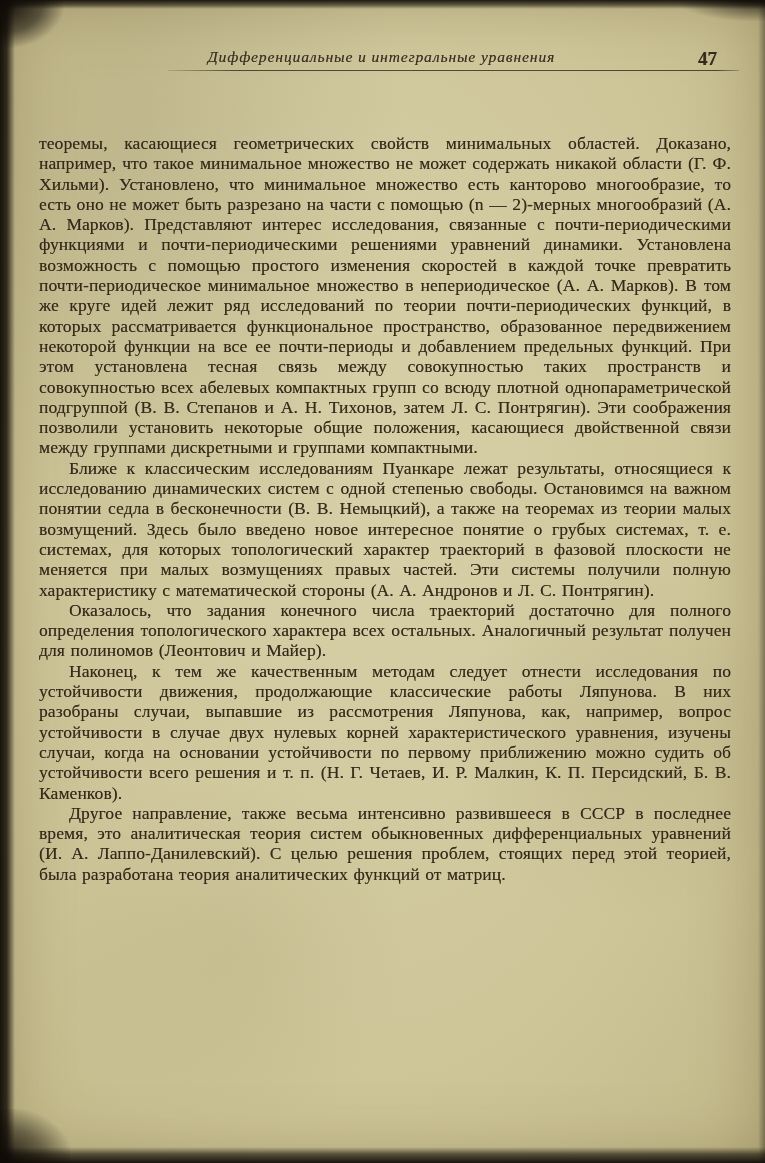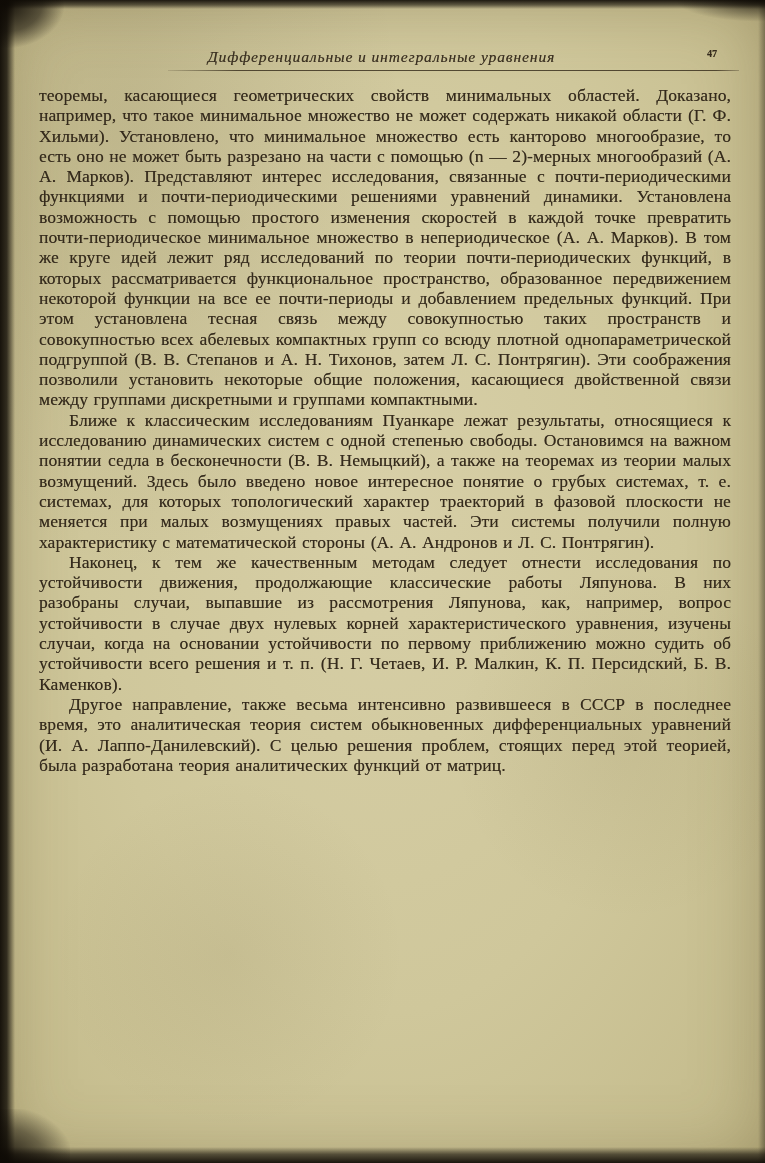--- a/index.html
+++ b/index.html
@@ -52,21 +52,21 @@
     font-style: italic;
     font-size: 15.5px;
     letter-spacing: 0.9px;
     color: #3b3122;
     text-shadow: 0.2px 0.2px 0.4px rgba(55,45,28,0.6);
   }
   #page-number {
     position: absolute;
     right: 6px; top: 0;
     font-weight: bold;
-    font-size: 10px;
+    font-size: 19px;
     color: #352b1d;
     text-shadow: 0.2px 0.2px 0.4px rgba(55,45,28,0.6);
   }
   #header-rule {
     position: absolute;
     top: 70px; left: 168px; right: 26px;
     height: 1px;
     background: linear-gradient(90deg, rgba(60,50,32,0.15) 0%, rgba(60,50,32,0.85) 12%, rgba(60,50,32,0.85) 96%, rgba(60,50,32,0.3) 100%);
   }
 
@@ -77,37 +77,38 @@
     width: 692px;
     text-align: justify;
     font-size: 17.4px;
     line-height: 20.3px;
     letter-spacing: 0.15px;
     word-spacing: 1px;
     color: var(--ink, #342a1c);
     text-shadow: 0.25px 0.25px 0.35px rgba(52,42,26,0.55);
   }
   #page-body p { margin: 0; text-indent: 30px; }
-  #page-body p.continuation { text-indent: 0; }
+  #page-body p.continuation { text-indent: 0; margin-top: 48px; }
 </style>
 </head>
 <body>
 
 <div id="scan-page">
   <div id="paper"></div>
 
   <div id="page-header">
     <span id="running-title">Дифференциальные и интегральные уравнения</span>
     <span id="page-number">47</span>
   </div>
   <div id="header-rule"></div>
 
   <div id="page-body">
     <p class="continuation">теоремы, касающиеся геометрических свойств минимальных областей. Доказано, например, что такое минимальное множество не может содержать никакой области (Г. Ф. Хильми). Установлено, что минимальное множество есть канторово многообразие, то есть оно не может быть разрезано на части с помощью (n — 2)-мерных многообразий (А. А. Марков). Представляют интерес исследования, связанные с почти-периодическими функциями и почти-периодическими решениями уравнений динамики. Установлена возможность с помощью простого изменения скоростей в каждой точке превратить почти-периодическое минимальное множество в непериодическое (А. А. Марков). В том же круге идей лежит ряд исследований по теории почти-периодических функций, в которых рассматривается функциональное пространство, образованное передвижением некоторой функции на все ее почти-периоды и добавлением предельных функций. При этом установлена тесная связь между совокупностью таких пространств и совокупностью всех абелевых компактных групп со всюду плотной однопараметрической подгруппой (В. В. Степанов и А. Н. Тихонов, затем Л. С. Понтрягин). Эти соображения позволили установить некоторые общие положения, касающиеся двойственной связи между группами дискретными и группами компактными.</p>
     <p>Ближе к классическим исследованиям Пуанкаре лежат результаты, относящиеся к исследованию динамических систем с одной степенью свободы. Остановимся на важном понятии седла в бесконечности (В. В. Немыцкий), а также на теоремах из теории малых возмущений. Здесь было введено новое интересное понятие о грубых системах, т. е. системах, для которых топологический характер траекторий в фазовой плоскости не меняется при малых возмущениях правых частей. Эти системы получили полную характеристику с математической стороны (А. А. Андронов и Л. С. Понтрягин).</p>
+    <p>Оказалось, что задания конечного числа траекторий достаточно для полного определения топологического характера всех остальных. Аналогичный результат получен для полиномов (Леонтович и Майер).</p>
     <p>Наконец, к тем же качественным методам следует отнести исследования по устойчивости движения, продолжающие классические работы Ляпунова. В них разобраны случаи, выпавшие из рассмотрения Ляпунова, как, например, вопрос устойчивости в случае двух нулевых корней характеристического уравнения, изучены случаи, когда на основании устойчивости по первому приближению можно судить об устойчивости всего решения и т. п. (Н. Г. Четаев, И. Р. Малкин, К. П. Персидский, Б. В. Каменков).</p>
     <p>Другое направление, также весьма интенсивно развившееся в СССР в последнее время, это аналитическая теория систем обыкновенных дифференциальных уравнений (И. А. Лаппо-Данилевский). С целью решения проблем, стоящих перед этой теорией, была разработана теория аналитических функций от матриц.</p>
   </div>
 
   <div id="edge-left" class="edge"></div>
   <div id="edge-top" class="edge"></div>
   <div id="edge-bottom" class="edge"></div>
   <div id="edge-right" class="edge"></div>
   <div id="corner-top-left" class="edge"></div>
   <div id="corner-bottom-left" class="edge"></div>

